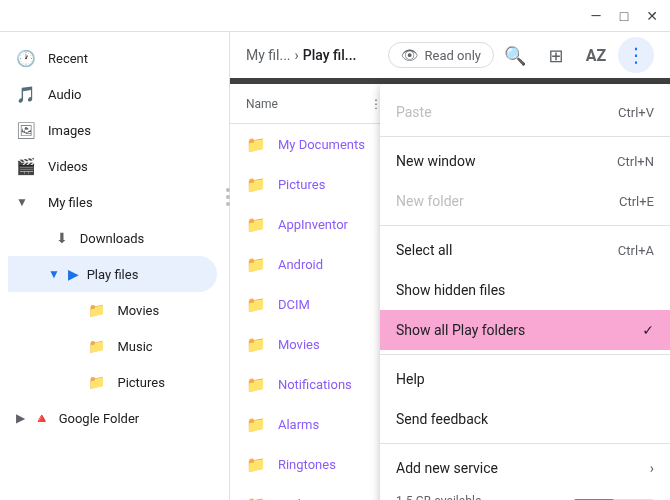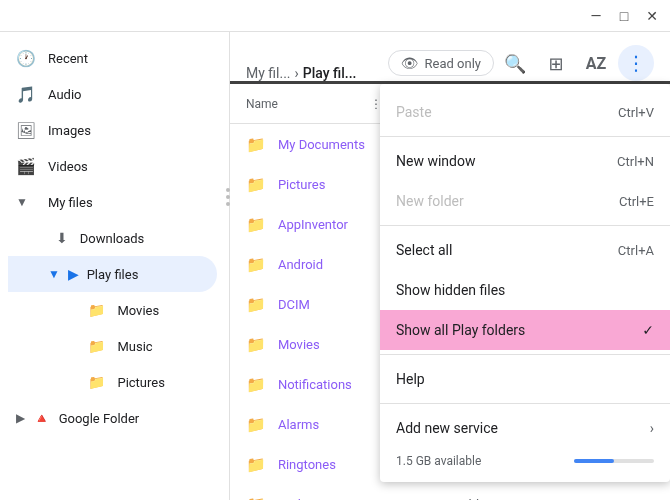--- a/index.html
+++ b/index.html
@@ -58,23 +58,23 @@
       height: 36px; padding: 0 8px 0 16px;
       cursor: pointer; color: #202124; font-size: 13px;
     }
     .chevron { font-size: 12px; color: #5f6368; }
 
     
     .content { flex: 1; display: flex; flex-direction: column; overflow: hidden; position: relative; }
 
     
     .toolbar {
-      display: flex; align-items: flex-end;
+      display: flex; align-items: center;
       height: 52px; padding: 0 16px;
-      border-bottom: 3px solid #404040;
+      border-bottom: 6px solid #404040;
       gap: 5px;
       flex-shrink: 0;
     }
     .breadcrumb { display: flex; align-items: center; gap: 4px; flex: 1; font-size: 14px; color: #202124; }
     .toolbar-actions { display: flex; align-items: center; gap: 4px; }
     .read-only-badge {
       display: flex; align-items: center; gap: 6px;
       padding: 4px 12px; border: 1px solid #dadce0; border-radius: 20px;
       font-size: 13px; color: #5f6368; cursor: pointer;
     }
@@ -347,20 +347,23 @@
         <span>Show hidden files</span>
       </div>
       <div class="menu-item" style="background:#f9a8d4;">
         <span>Show all Play folders</span>
         <span class="check">✓</span>
       </div>
       <div class="menu-divider"></div>
       <div class="menu-item">
         <span>Help</span>
       </div>
+      <div class="menu-item">
+        <span>Send feedback</span>
+      </div>
       <div class="menu-divider"></div>
       <div class="menu-item">
         <span>Add new service</span>
         <span class="arrow">›</span>
       </div>
       <div class="menu-footer">
         <span>1.5 GB available</span>
         <div class="storage-bar-bg">
           <div class="storage-bar-fill"></div>
         </div>

